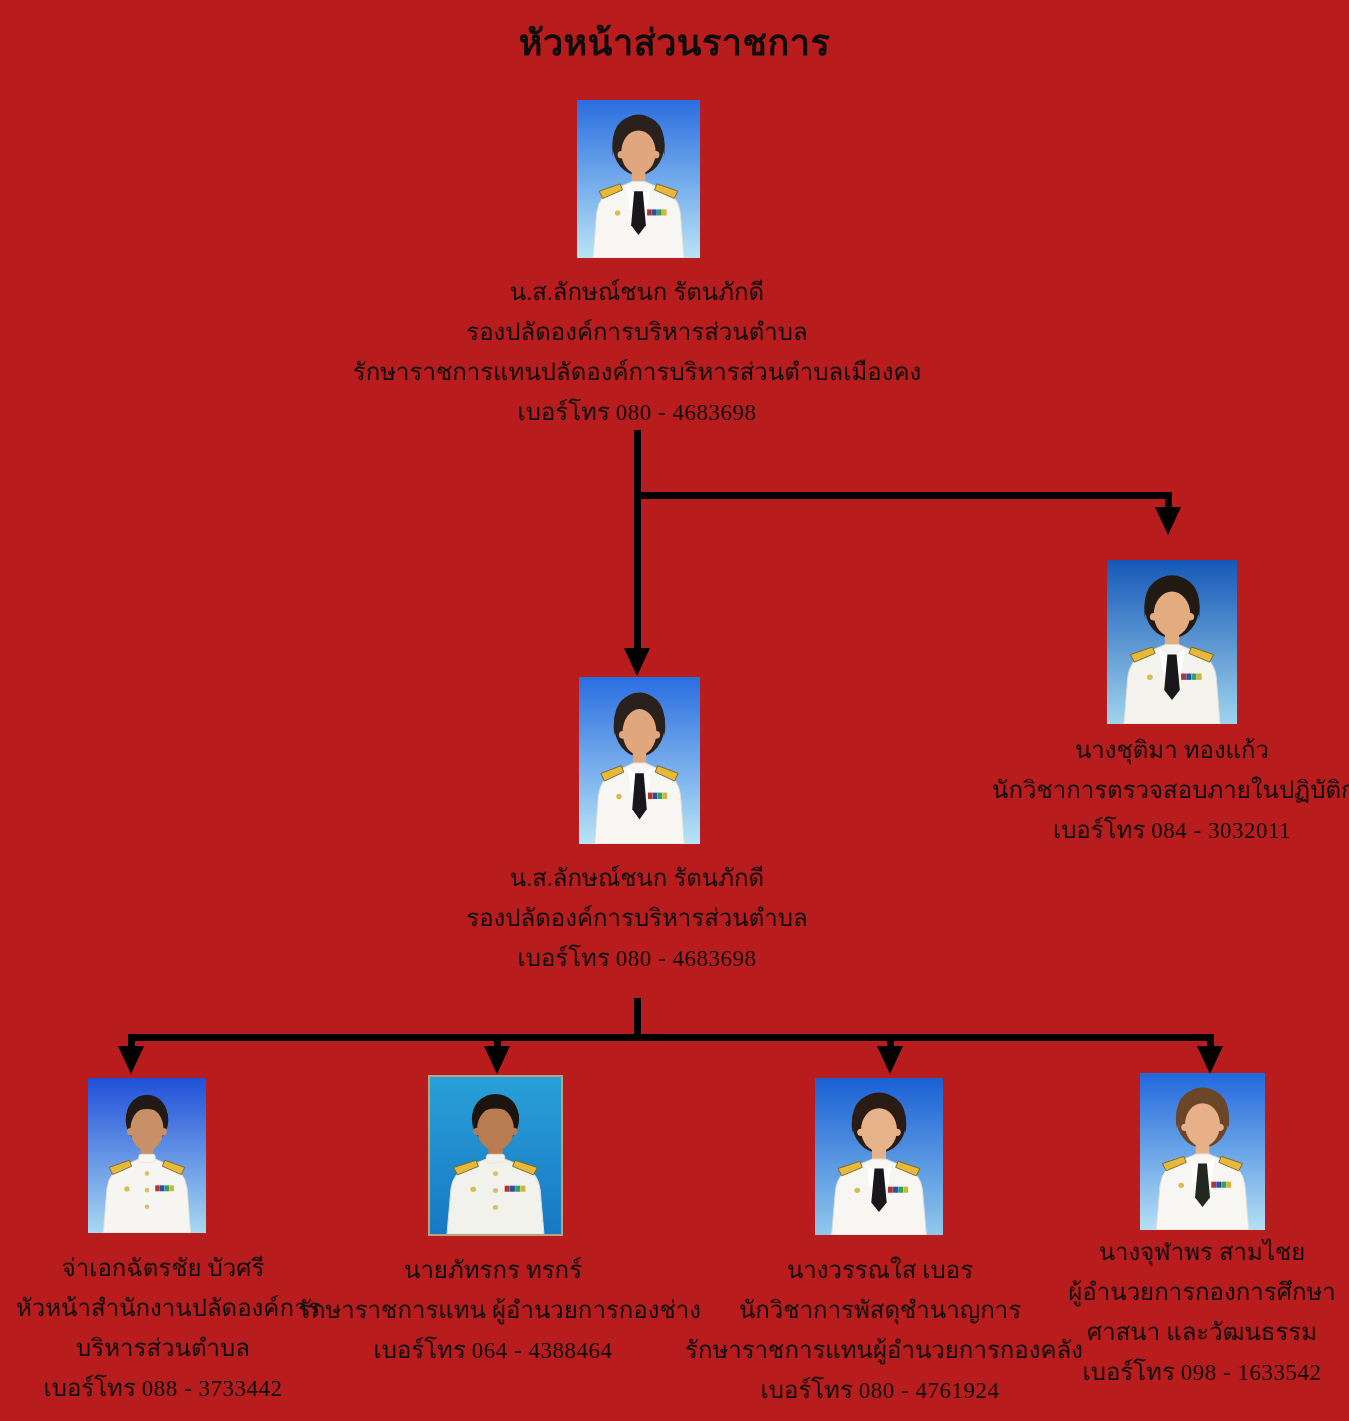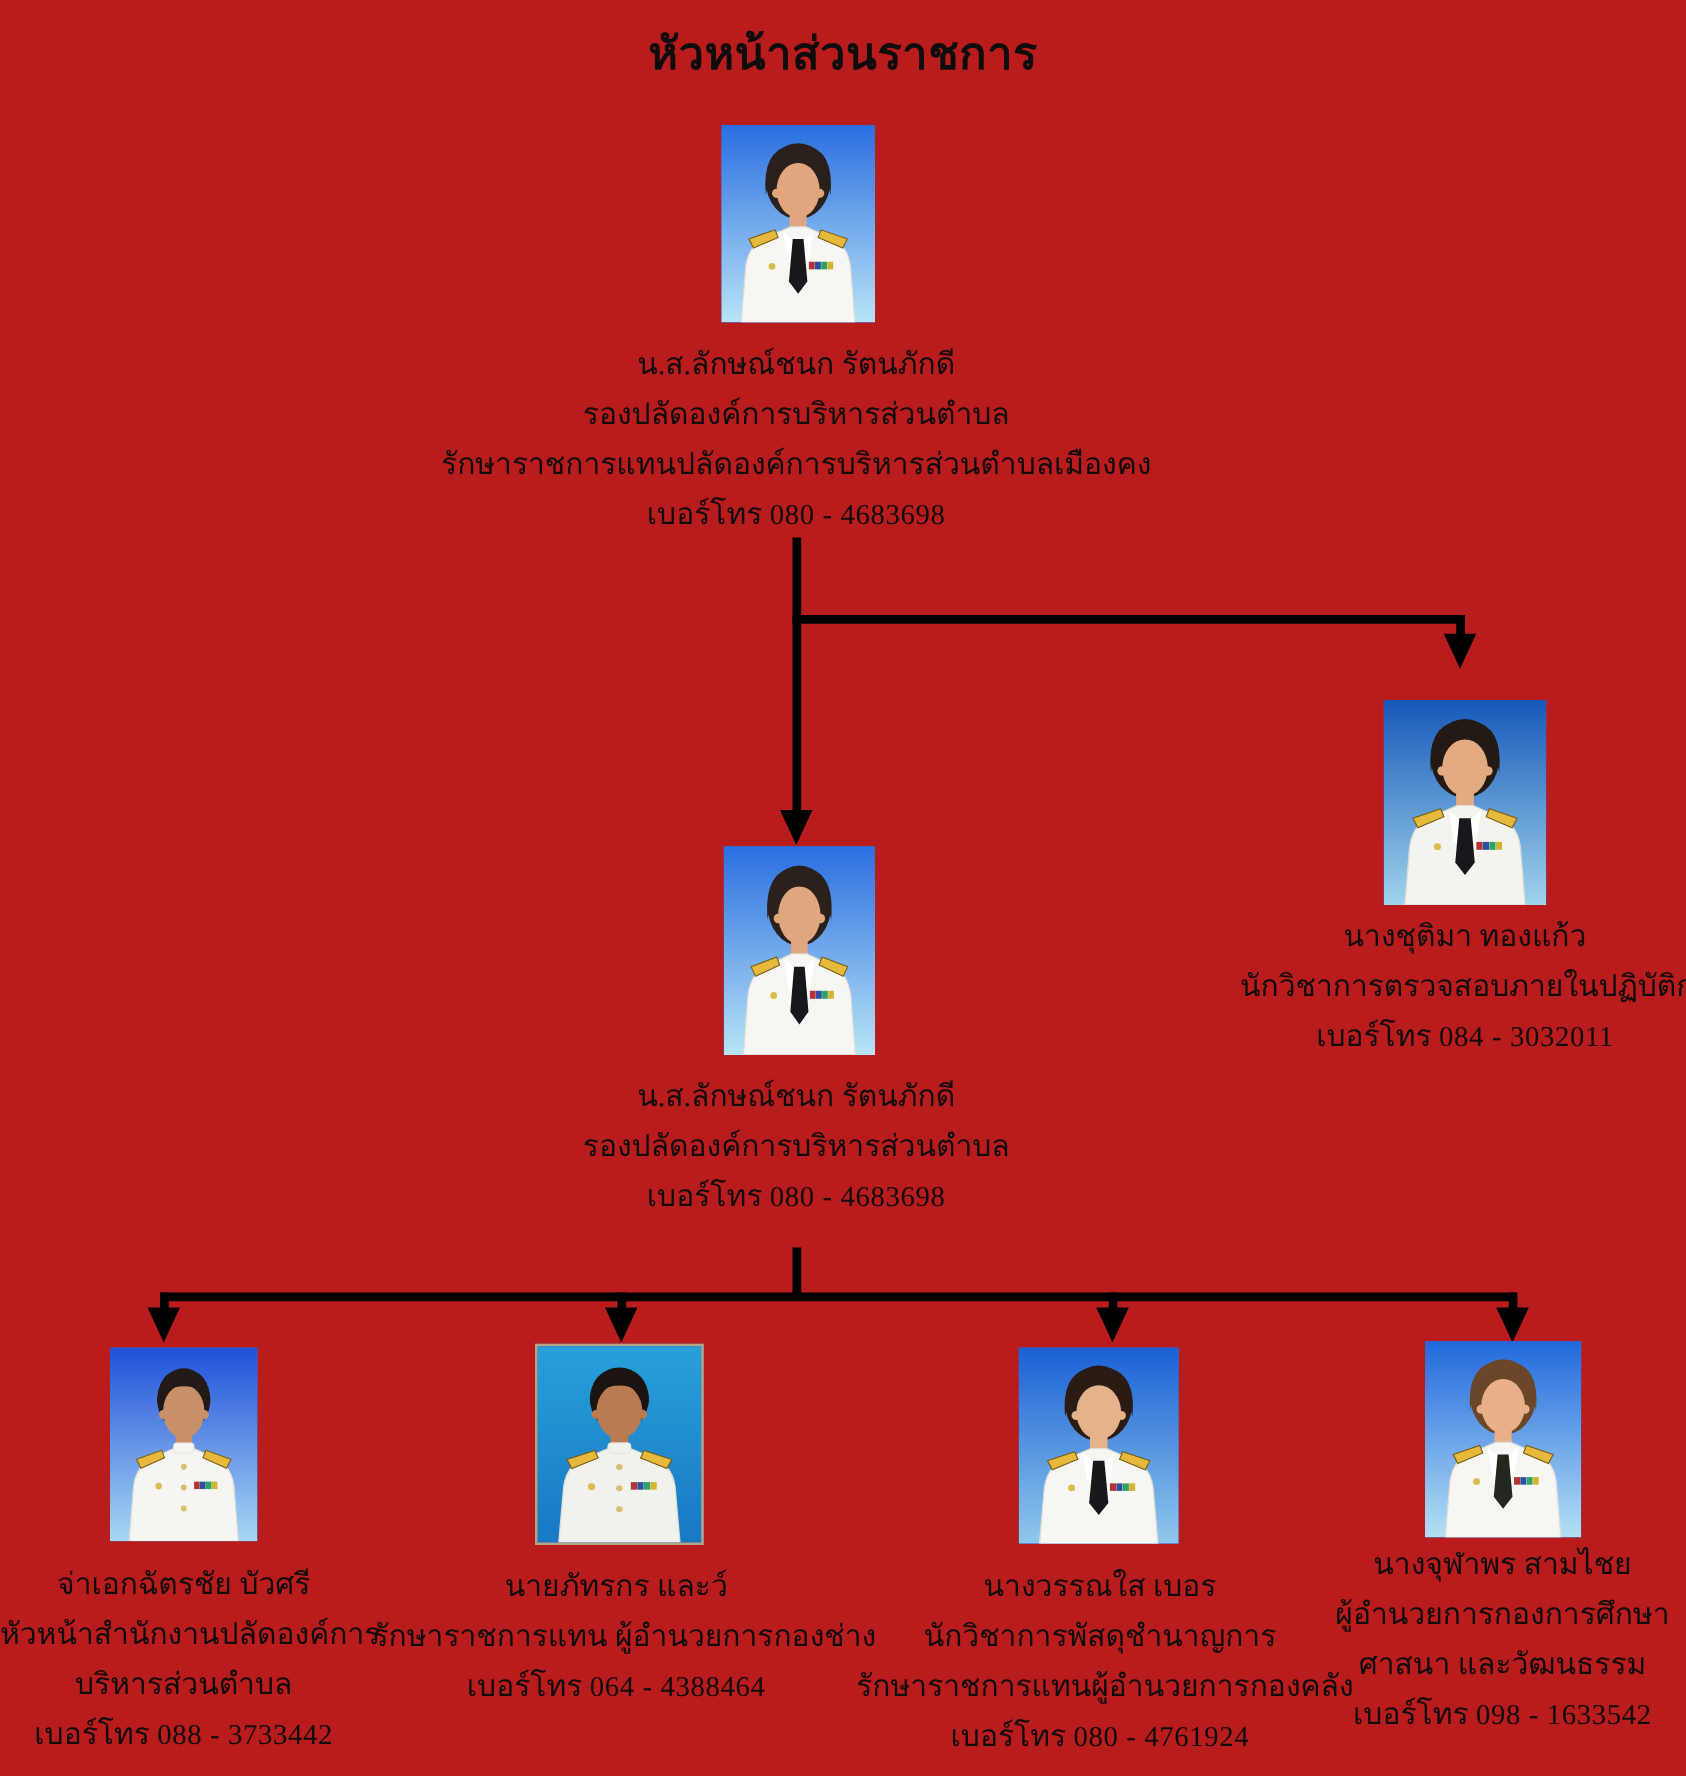--- a/index.html
+++ b/index.html
@@ -188,21 +188,21 @@
   <path d="M82 75 L65 69 L63 74 L79 81 Z" fill="#e6b93c" stroke="#7a5c14" stroke-width="0.7"></path>
   <g>
     <rect x="57" y="90" width="3.8" height="5" fill="#b23434"></rect>
     <rect x="61" y="90" width="3.8" height="5" fill="#2d4fa0"></rect>
     <rect x="65" y="90" width="3.8" height="5" fill="#2fa066"></rect>
     <rect x="69" y="90" width="3.8" height="5" fill="#d2b431"></rect>
     <circle cx="33" cy="93" r="2.2" fill="#d8bc4c"></circle>
   </g>
 </svg>
     </div>
-  <div class="caption" style="left:0px;top:1248px;width:294px;">
+  <div class="caption" style="left:16px;top:1248px;width:294px;">
     <div class="cap-line">จ่าเอกฉัตรชัย บัวศรี</div>
     <div class="cap-line">หัวหน้าสำนักงานปลัดองค์การ</div>
     <div class="cap-line">บริหารส่วนตำบล</div>
     <div class="cap-line">
       <span>เบอร์โทร</span>
       <span class="phone-number">088 - 3733442</span>
     </div>
   </div>
 
   <div class="photo" style="left: 428px; top: 1075px; width: 131px; height: 157px; border: 2px solid rgb(184, 164, 128);">
@@ -230,21 +230,21 @@
   <g>
     <rect x="57" y="90" width="3.8" height="5" fill="#b23434"></rect>
     <rect x="61" y="90" width="3.8" height="5" fill="#2d4fa0"></rect>
     <rect x="65" y="90" width="3.8" height="5" fill="#2fa066"></rect>
     <rect x="69" y="90" width="3.8" height="5" fill="#d2b431"></rect>
     <circle cx="33" cy="93" r="2.2" fill="#d8bc4c"></circle>
   </g>
 </svg>
     </div>
   <div class="caption" style="left:298px;top:1250px;width:390px;">
-    <div class="cap-line">นายภัทรกร  และว์</div>
+    <div class="cap-line">นายภัทรกร  ทรกร์</div>
     <div class="cap-line">รักษาราชการแทน ผู้อำนวยการกองช่าง</div>
     <div class="cap-line">
       <span>เบอร์โทร</span>
       <span class="phone-number">064 - 4388464</span>
     </div>
   </div>
 
   <div class="photo" style="left:815px;top:1078px;width:128px;height:157px;">
       <svg viewBox="0 0 100 130" preserveAspectRatio="none" xmlns="http://www.w3.org/2000/svg">
   <defs>

